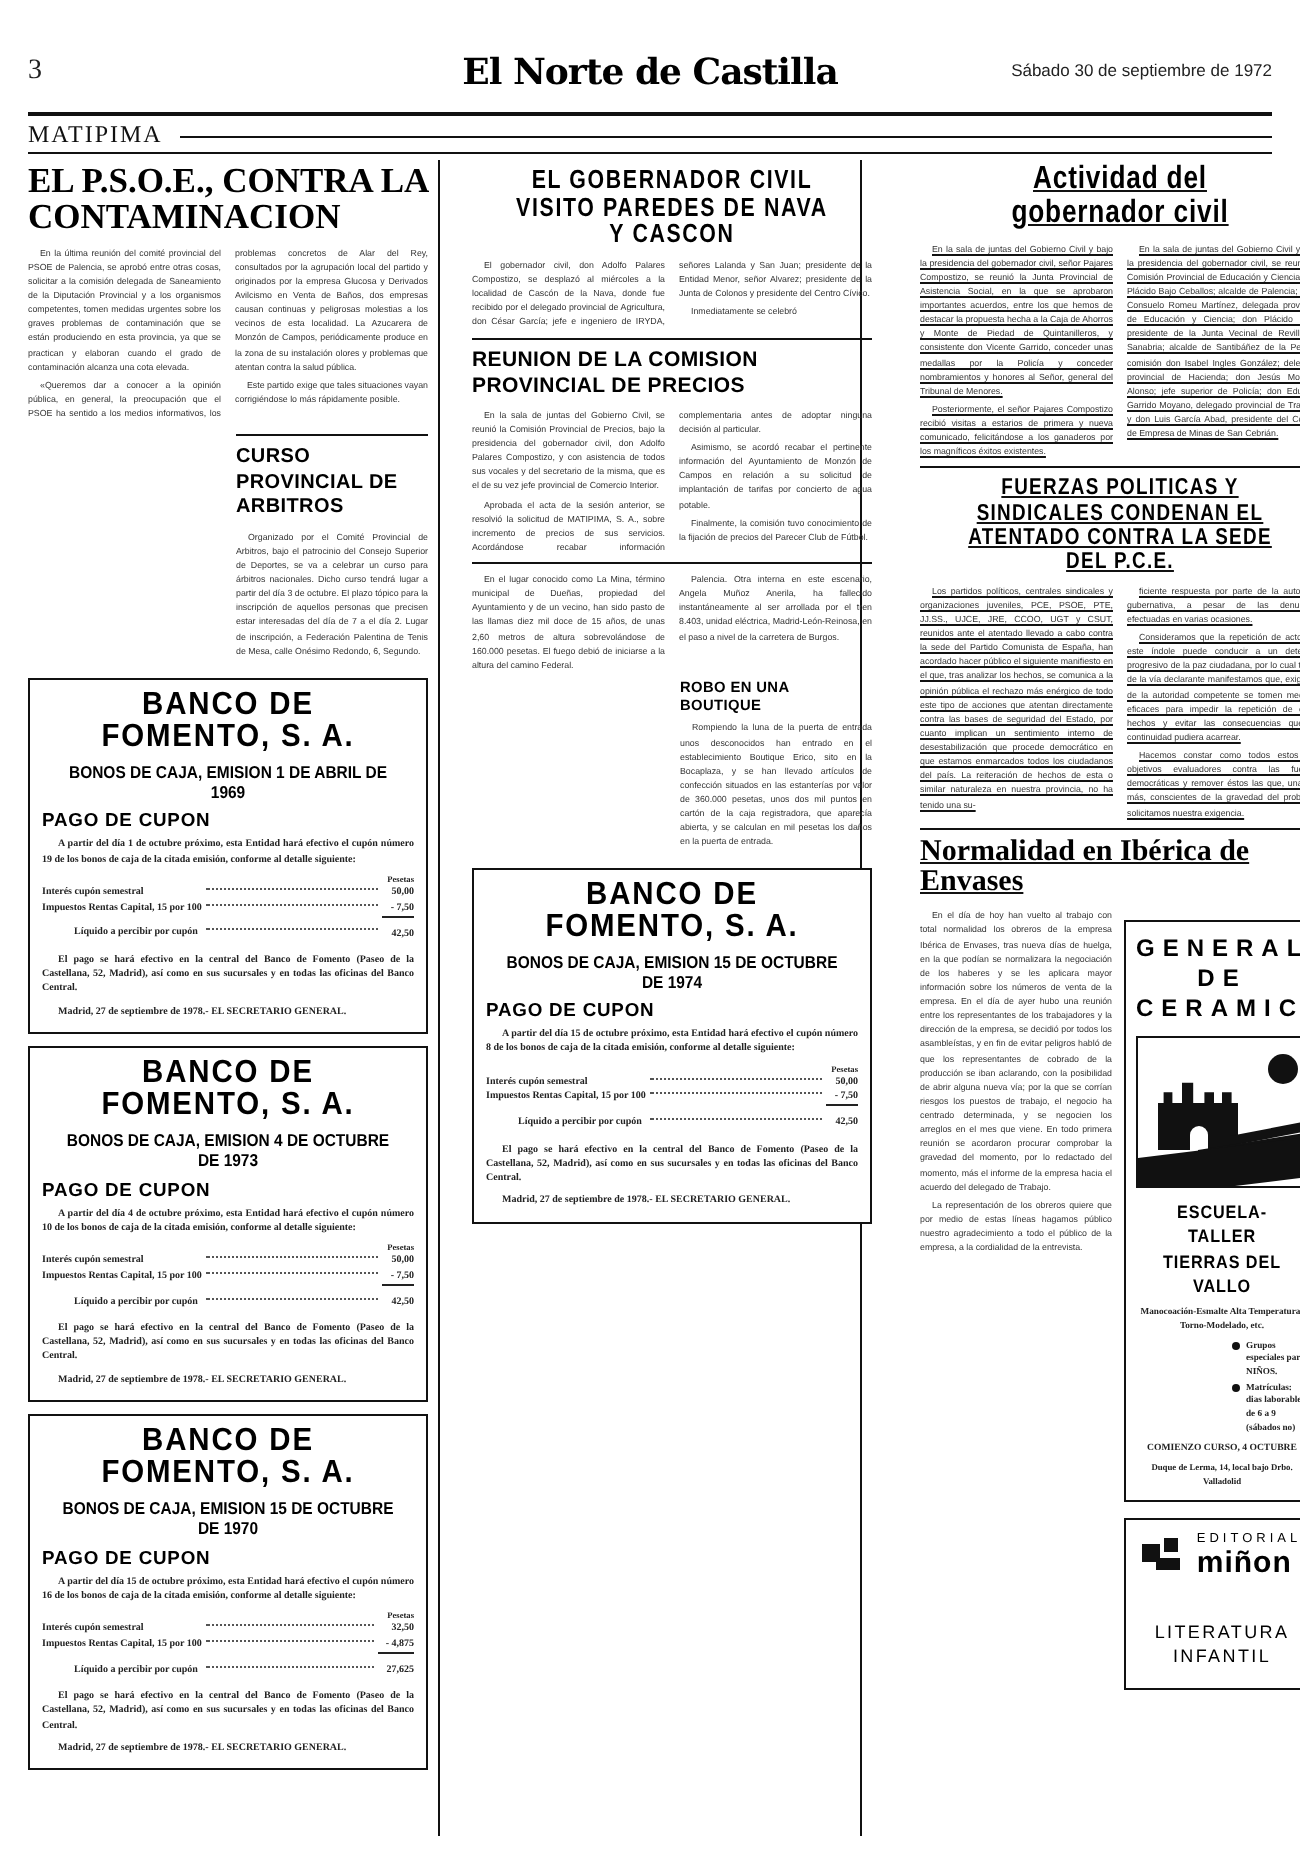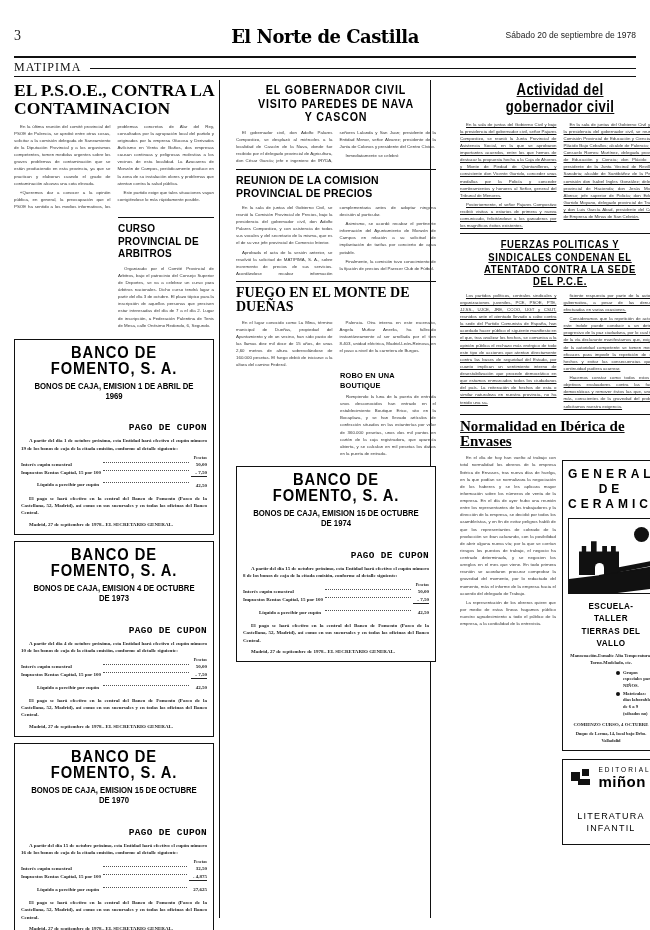--- a/index.html
+++ b/index.html
@@ -48,22 +48,22 @@
   .hr-d{border:0;border-top:1px solid #111;margin:4px 0 4px 0;}
 
   
   .ad{border:1.4px solid #111;padding:5px 6px 6px 6px;background:#fff;margin-top:6px;}
   .ad-bank{font-family:"Liberation Sans",sans-serif;font-weight:bold;font-size:16px;
            text-align:center;letter-spacing:1px;line-height:1;color:#000;
            transform:scaleX(0.92);transform-origin:center;}
   .ad-emision{font-family:"Liberation Sans",sans-serif;font-weight:bold;font-size:8.6px;
               text-align:center;line-height:1.2;margin-top:4px;color:#000;
               transform:scaleX(0.9);transform-origin:center;}
-  .ad-pago{font-family:Liberation Mono, monospace;font-weight:bold;font-size:9.4px;
-           text-align:right;margin-top:21px;letter-spacing:0.4px;color:#000;}
+  .ad-pago{font-family:Liberation Sans, sans-serif;font-weight:bold;font-size:9.4px;
+           text-align:left;margin-top:3px;letter-spacing:0.4px;color:#000;}
   .ad-lead{font-family:"Liberation Serif",serif;font-size:5px;line-height:1.45;
            text-align:justify;margin-top:4px;text-indent:8px;color:#222;font-weight:bold;}
   .ad-unit{font-family:"Liberation Serif",serif;font-size:4.3px;text-align:right;
            margin-top:3px;color:#222;font-weight:bold;}
   .ad-table{width:100%;border-collapse:collapse;font-family:"Liberation Serif",serif;
             font-size:5px;color:#222;font-weight:bold;margin-top:1px;}
   .ad-table td{padding:1.2px 0;}
   .ad-table td.lbl{white-space:nowrap;}
   .ad-table td.dots{width:100%;overflow:hidden;}
   .ad-table td.dots span{display:block;border-bottom:1px dotted #555;
@@ -128,21 +128,21 @@
           color:#000;line-height:1.3;margin-top:22px;}
 </style>
 </head>
 <body>
 
 <div class="page">
 
   <div class="masthead">
     <div class="folio">3</div>
     <div class="logo">El Norte de Castilla</div>
-    <div class="issue-date">Sábado 20 de septiembre de 1978</div>
+    <div class="issue-date">Sábado 30 de septiembre de 1972</div>
   </div>
   <div class="rule-thick"></div>
   <div class="section-band">
     <div class="section-name">MATIPIMA</div>
     <div class="section-line"></div>
   </div>
   <div class="rule-thin"></div>
 
   <div class="cols">
     <div class="vline v1"></div>
@@ -285,21 +285,20 @@
       <hr class="hr-d">
       <div class="sub-hl" style="font-size:10.5px;">REUNION DE LA COMISION PROVINCIAL DE PRECIOS</div>
       <div class="body2" style="margin-top:4px;">
         <p>En la sala de juntas del Gobierno Civil, se reunió la Comisión Provincial de Precios, bajo la presidencia del gobernador civil, don Adolfo Palares Compostizo, y con asistencia de todos sus vocales y del secretario de la misma, que es el de su vez jefe provincial de Comercio Interior.</p>
         <p>Aprobada el acta de la sesión anterior, se resolvió la solicitud de MATIPIMA, S. A., sobre incremento de precios de sus servicios. Acordándose recabar información complementaria antes de adoptar ninguna decisión al particular.</p>
         <p>Asimismo, se acordó recabar el pertinente información del Ayuntamiento de Monzón de Campos en relación a su solicitud de implantación de tarifas por concierto de agua potable.</p>
         <p>Finalmente, la comisión tuvo conocimiento de la fijación de precios del Parecer Club de Fútbol.</p>
       </div>
 
       <hr class="hr-d">
-      <div class="hl-serif" style="font-size:14px;margin:3px 0 4px 0;">FUEGO EN EL MONTE DE DUEÑAS</div>
       <div class="body2">
         <p>En el lugar conocido como La Mina, término municipal de Dueñas, propiedad del Ayuntamiento y de un vecino, han sido pasto de las llamas diez mil doce de 15 años, de unas 2,60 metros de altura sobrevolándose de 160.000 pesetas. El fuego debió de iniciarse a la altura del camino Federal.</p>
         <p>Palencia. Otra interna en este escenario, Angela Muñoz Anerila, ha fallecido instantáneamente al ser arrollada por el tren 8.403, unidad eléctrica, Madrid-León-Reinosa, en el paso a nivel de la carretera de Burgos.</p>
       </div>
 
       <div style="position:relative;">
         <div style="float:right;width:96px;">
           <div class="sub-hl" style="font-size:7.4px;margin-top:3px;">ROBO EN UNA BOUTIQUE</div>
           <div class="body1" style="margin-top:3px;">
             <p>Rompiendo la luna de la puerta de entrada unos desconocidos han entrado en el establecimiento Boutique Erico, sito en la Bocaplaza, y se han llevado artículos de confección situados en las estanterías por valor de 360.000 pesetas, unos dos mil puntos en cartón de la caja registradora, que aparecía abierta, y se calculan en mil pesetas los daños en la puerta de entrada.</p>

